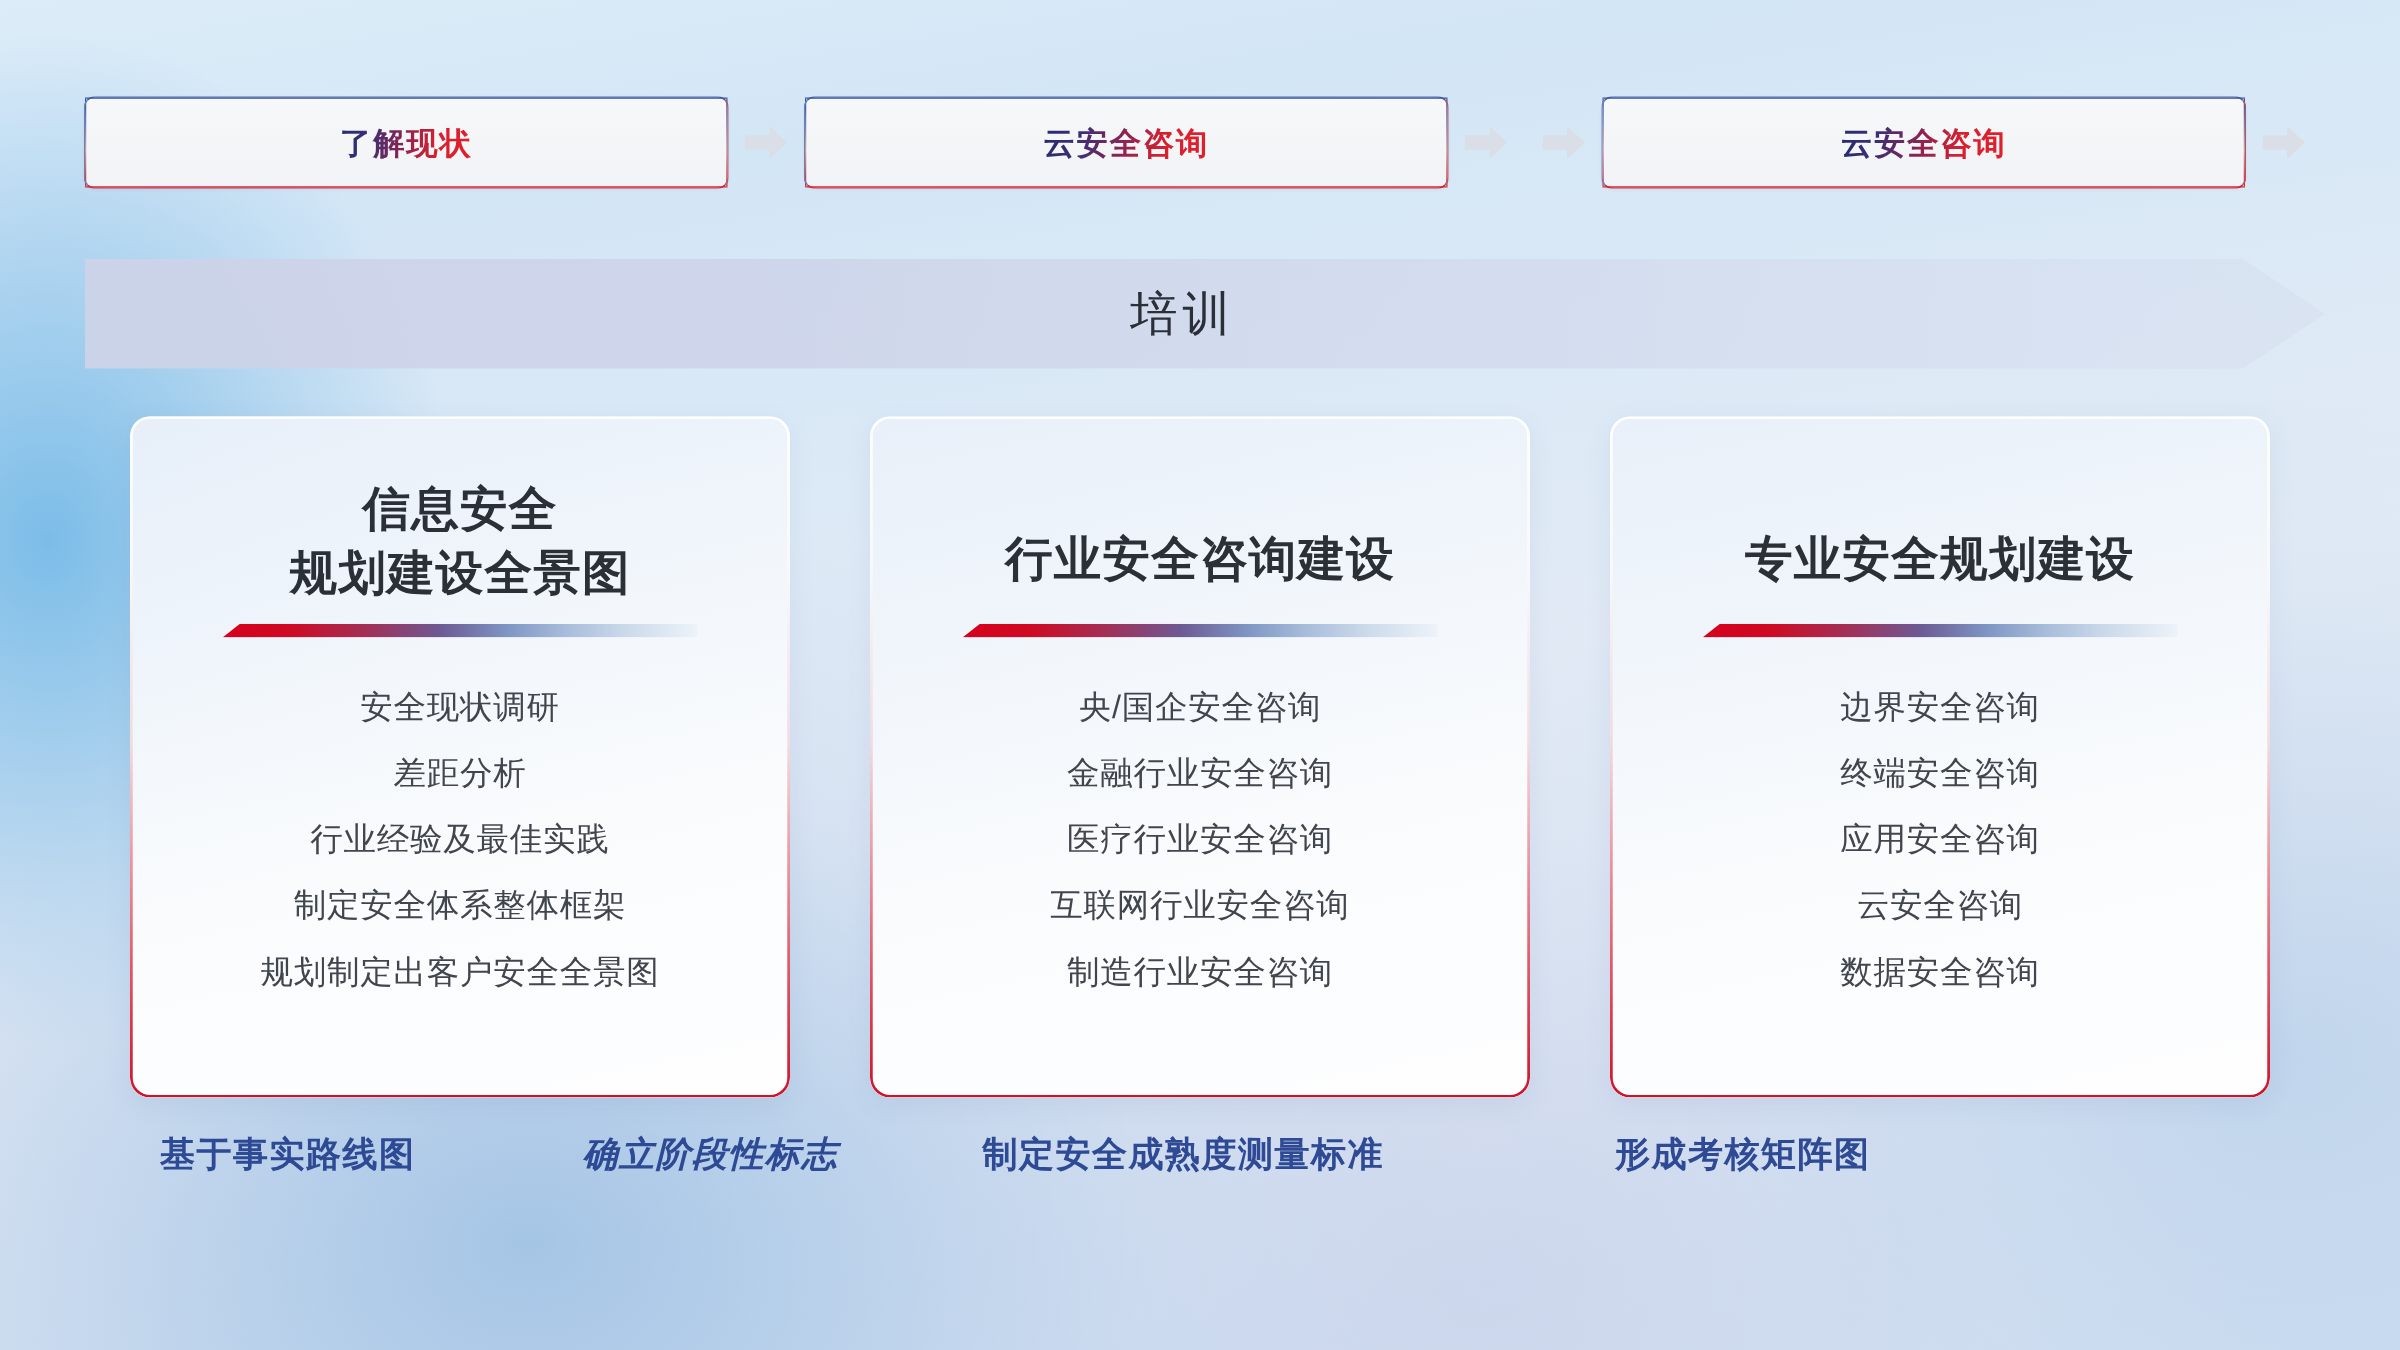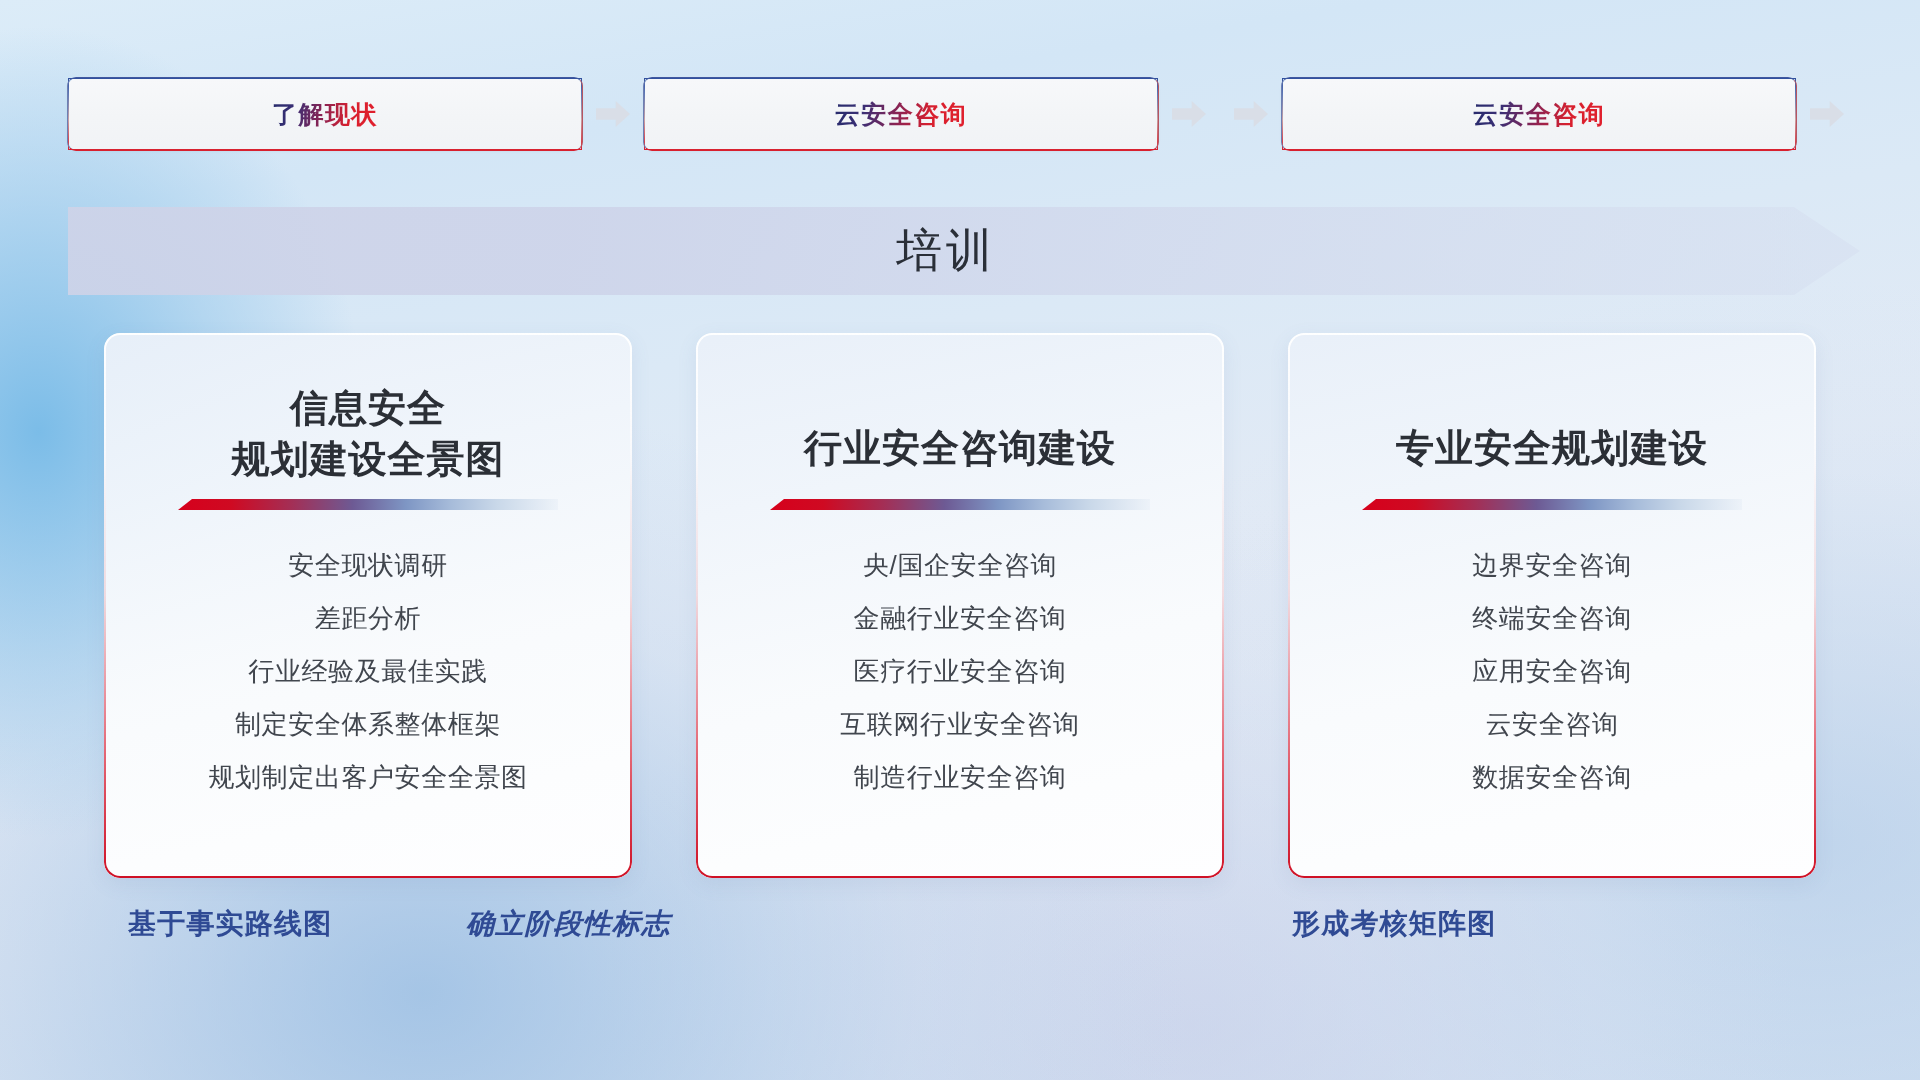--- a/index.html
+++ b/index.html
@@ -84,21 +84,21 @@
     background:linear-gradient(95deg,
         rgba(206,211,232,0.92) 0%,
         rgba(205,211,233,0.88) 28%,
         rgba(209,216,236,0.80) 55%,
         rgba(212,220,238,0.70) 78%,
         rgba(214,223,240,0.55) 100%);
     clip-path:polygon(0 0, calc(100% - 66px) 0, 100% 50%, calc(100% - 66px) 100%, 0 100%);
     display:flex; align-items:center; justify-content:center;
   }
   #banner-label {
-    font-size:46px;
+    font-size:38px;
     font-weight:500;
     color:#2a2f38;
     letter-spacing:4px;
     margin-right:36px;
   }
 
   
   #cards {
     position:absolute;
     left:0; top:333px;
@@ -327,16 +327,17 @@
           <li>数据安全咨询</li>
         </ul>
       </div>
     </div>
 
   </div>
 
   <div id="captions">
     <div class="caption cap0">基于事实路线图</div>
     <div class="caption cap1">确立阶段性标志</div>
+    <div class="caption cap2">制定安全成熟度测量标准</div>
     <div class="caption cap3">形成考核矩阵图</div>
   </div>
 
 </div>
 
 </body></html>

